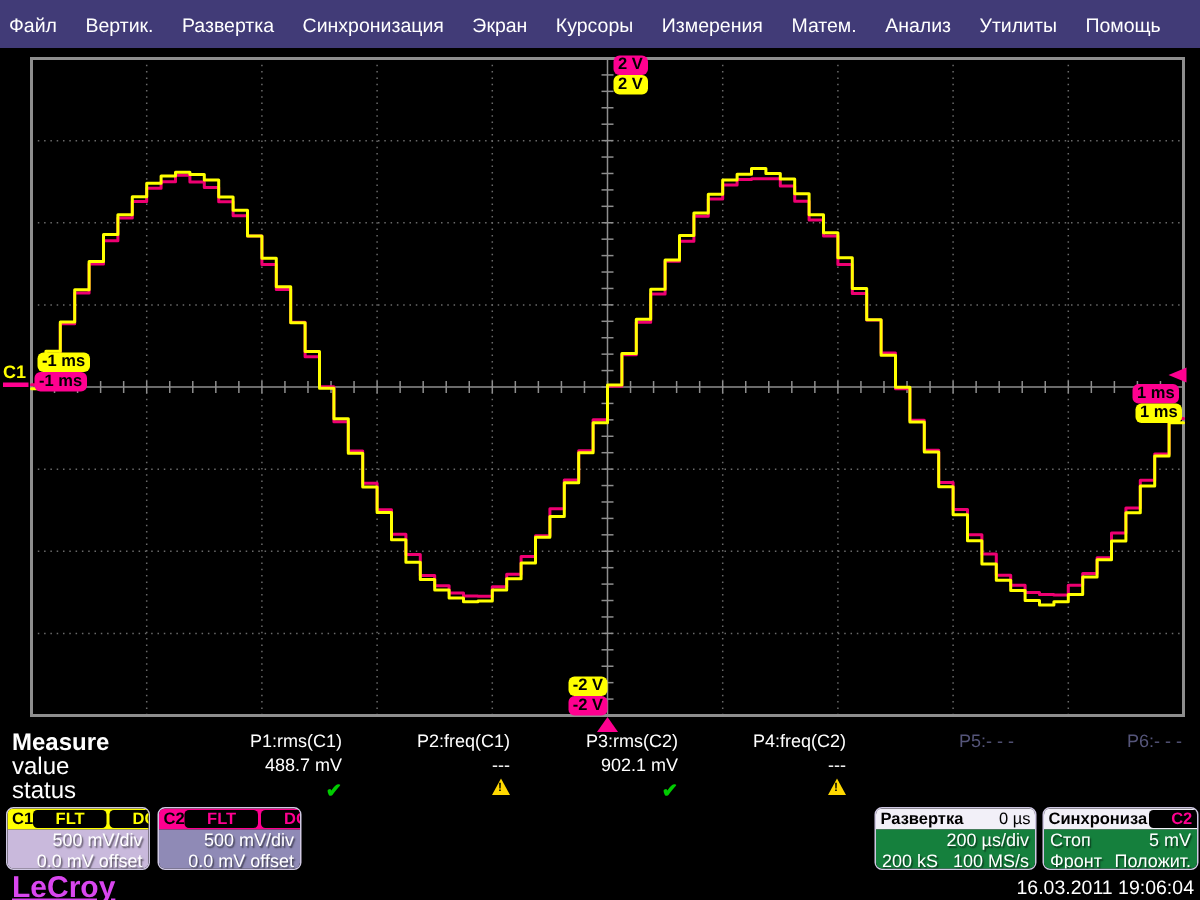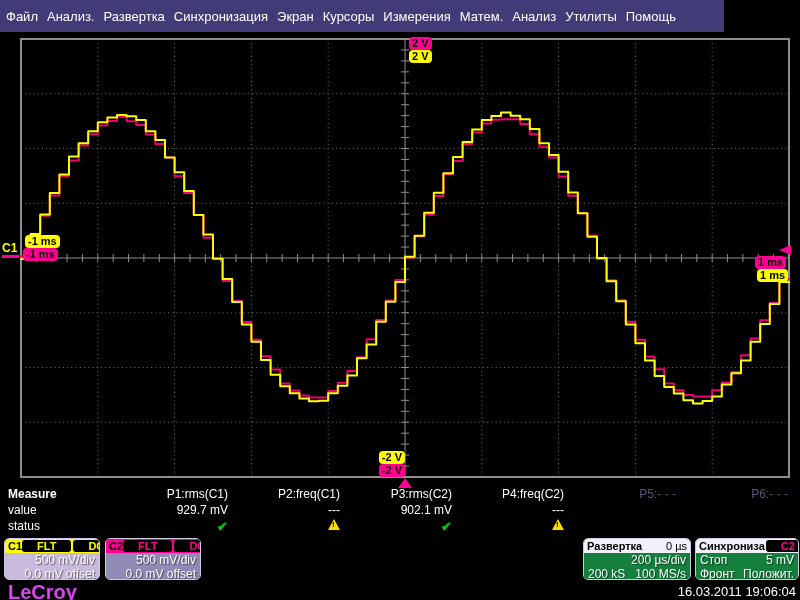--- a/index.html
+++ b/index.html
@@ -1,23 +1,23 @@
 <!DOCTYPE html>
 <html><head>
 <meta charset="utf-8">
 <style>
   * { margin:0; padding:0; box-sizing:border-box; }
   html,body { width:800px; height:600px; background:#000; overflow:hidden;
               font-family:"Liberation Sans", sans-serif; }
   #screen { position:relative; width:800px; height:600px; background:#000; }
 
   
-  .menubar { position:absolute; left:0; top:0; width:724px; height:32px;
+  .menubar { position:absolute; left:0; top:0; width:800px; height:32px;
              background:#413b77; display:flex; align-items:center;
-             gap:9px; padding-left:6px; }
+             gap:19px; padding-left:6px; }
   .menubar .mitem { color:#fff; font-size:13px; cursor:default; white-space:nowrap; }
 
   
   #scope-svg { position:absolute; left:0; top:0; width:800px; height:490px; }
 
   
   .chip { position:absolute; font-weight:bold; font-size:11px; line-height:13px;
           color:#000; padding:0 3px; border-radius:4px; white-space:nowrap; z-index:5; }
   .chip.yellow  { background:#ffff00; }
   .chip.magenta { background:#ff0090; }
@@ -30,21 +30,21 @@
                      border-right:12px solid #ff0090; z-index:5; }
   .trig-time-marker { position:absolute; left:398px; top:478px; width:0; height:0;
                       border-left:7px solid transparent; border-right:7px solid transparent;
                       border-bottom:10px solid #ff0090; z-index:5; }
 
   
   .measure { position:absolute; left:0; top:487px; width:800px; height:50px;
              display:grid; grid-template-columns:110px repeat(6,112px);
              grid-template-rows:16px 16px 17px; padding-left:8px; color:#fff; }
   .m-cell { font-size:12px; text-align:right; padding-right:2px; white-space:nowrap; }
-  .m-rowhead { text-align:left; font-size:12px; }
+  .m-rowhead { text-align:left; font-size:16px; }
   .m-title { font-weight:bold; }
   .m-label { }
   .m-label.dim { color:#55557a; }
   .check { color:#00cc00; font-weight:bold; font-size:13px; }
   .warn { display:inline-block; position:relative; width:0; height:0;
           border-left:6px solid transparent; border-right:6px solid transparent;
           border-bottom:11px solid #ffd800; }
   .warn::after { content:"!"; position:absolute; left:-2px; top:1px;
                  font-size:8px; font-weight:bold; color:#000; }
 
@@ -82,21 +82,21 @@
           font-size:20px; text-decoration:underline; }
   .datetime { position:absolute; right:4px; top:584px; color:#fff; font-size:13px; }
 </style>
 </head>
 <body>
 
 <div id="screen">
 
   <div class="menubar">
     <span class="mitem">Файл</span>
-    <span class="mitem">Анализ.</span>
+    <span class="mitem">Вертик.</span>
     <span class="mitem">Развертка</span>
     <span class="mitem">Синхронизация</span>
     <span class="mitem">Экран</span>
     <span class="mitem">Курсоры</span>
     <span class="mitem">Измерения</span>
     <span class="mitem">Матем.</span>
     <span class="mitem">Анализ</span>
     <span class="mitem">Утилиты</span>
     <span class="mitem">Помощь</span>
   </div>
@@ -231,21 +231,21 @@
   <div class="measure">
     <div class="m-cell m-rowhead m-title">Measure</div>
     <div class="m-cell m-label">P1:rms(C1)</div>
     <div class="m-cell m-label">P2:freq(C1)</div>
     <div class="m-cell m-label">P3:rms(C2)</div>
     <div class="m-cell m-label">P4:freq(C2)</div>
     <div class="m-cell m-label dim">P5:- - -</div>
     <div class="m-cell m-label dim">P6:- - -</div>
 
     <div class="m-cell m-rowhead">value</div>
-    <div class="m-cell">929.7 mV</div>
+    <div class="m-cell">488.7 mV</div>
     <div class="m-cell">---</div>
     <div class="m-cell">902.1 mV</div>
     <div class="m-cell">---</div>
     <div class="m-cell"></div>
     <div class="m-cell"></div>
 
     <div class="m-cell m-rowhead">status</div>
     <div class="m-cell"><span class="check">✔</span></div>
     <div class="m-cell"><span class="warn"></span></div>
     <div class="m-cell"><span class="check">✔</span></div>

